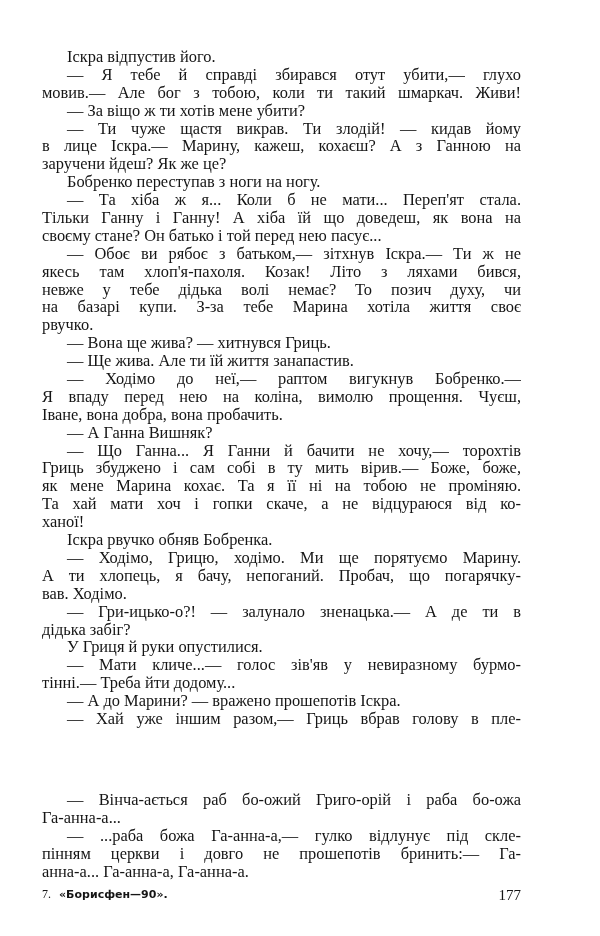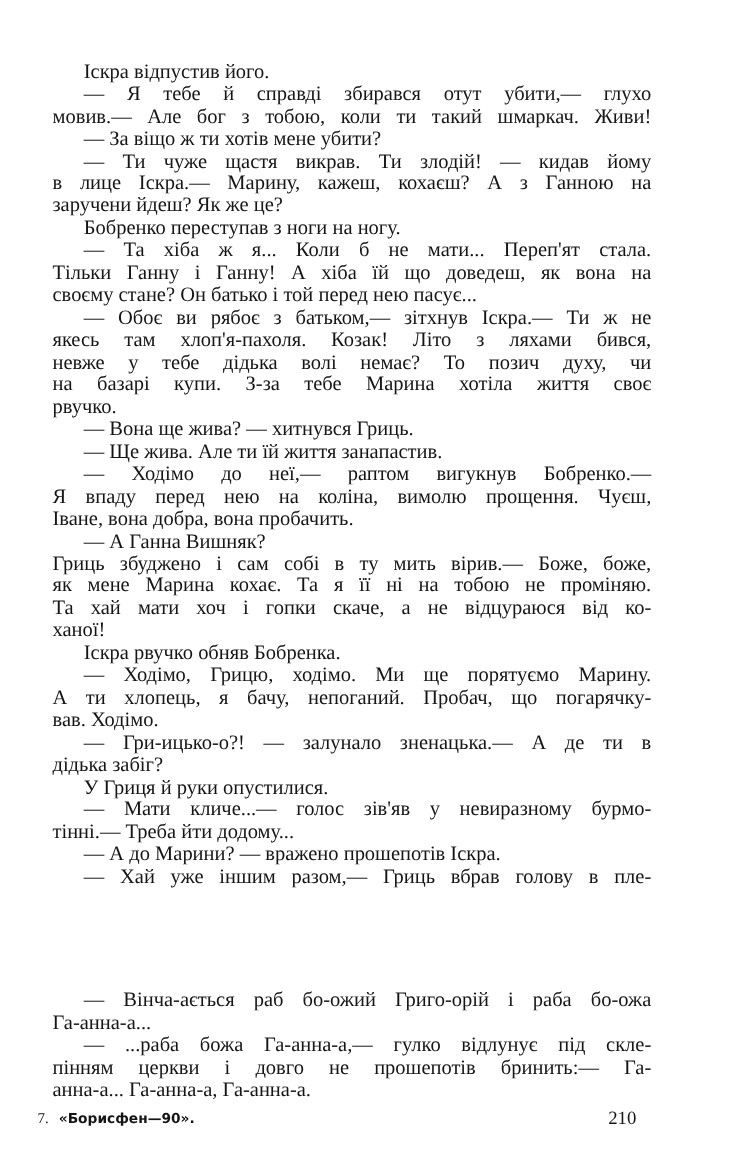--- a/index.html
+++ b/index.html
@@ -10,21 +10,21 @@
   .page { position: absolute; left: 0; top: 0; width: 600px; height: 936px; }
   .block { position: absolute; left: 42px; width: 479px; }
   .line {
     font-size: 16.4px; line-height: 17.9px; height: 17.9px; white-space: nowrap;
     text-align: justify; text-align-last: justify; overflow: visible;
   }
   .line.last { text-align-last: left; }
   .line.indent { padding-left: 25px; }
   #block1 { top: 48px; }
   #block2 { top: 791px; }
-  .footer { position: absolute; top: 887px; left: 30px; width: 479px; height: 18px; }
+  .footer { position: absolute; top: 887px; left: 42px; width: 479px; height: 18px; }
   .sig { position: absolute; left: 0; top: 0; font-size: 12px; }
   .sig-title { font-size: 11px; margin-left: 8px; font-family: "DejaVu Sans", sans-serif; font-weight: bold; }
   .pagenum { position: absolute; right: 0; top: 0; font-size: 15px; }
 </style>
 </head>
 <body>
 
 <div class="page">
   <div class="block" id="block1">
       <div class="line indent last">Іскра відпустив його.</div>
@@ -42,20 +42,21 @@
       <div class="line"><span>якесь там хлоп'я-пахоля. Козак! Літо з ляхами бився,</span></div>
       <div class="line"><span>невже у тебе дідька волі немає? То позич духу, чи</span></div>
       <div class="line"><span>на базарі купи. З-за тебе Марина хотіла життя своє</span></div>
       <div class="line last">рвучко.</div>
       <div class="line indent last">— Вона ще жива? — хитнувся Гриць.</div>
       <div class="line indent last">— Ще жива. Але ти їй життя занапастив.</div>
       <div class="line indent"><span>— Ходімо до неї,— раптом вигукнув Бобренко.—</span></div>
       <div class="line"><span>Я впаду перед нею на коліна, вимолю прощення. Чуєш,</span></div>
       <div class="line last">Іване, вона добра, вона пробачить.</div>
       <div class="line indent last">— А Ганна Вишняк?</div>
+      <div class="line indent"><span>— Що Ганна... Я Ганни й бачити не хочу,— торохтів</span></div>
       <div class="line"><span>Гриць збуджено і сам собі в ту мить вірив.— Боже, боже,</span></div>
       <div class="line"><span>як мене Марина кохає. Та я її ні на тобою не проміняю.</span></div>
       <div class="line"><span>Та хай мати хоч і гопки скаче, а не відцураюся від ко-</span></div>
       <div class="line last">ханої!</div>
       <div class="line indent last">Іскра рвучко обняв Бобренка.</div>
       <div class="line indent"><span>— Ходімо, Грицю, ходімо. Ми ще порятуємо Марину.</span></div>
       <div class="line"><span>А ти хлопець, я бачу, непоганий. Пробач, що погарячку-</span></div>
       <div class="line last">вав. Ходімо.</div>
       <div class="line indent"><span>— Гри-ицько-о?! — залунало зненацька.— А де ти в</span></div>
       <div class="line last">дідька забіг?</div>
@@ -70,15 +71,15 @@
       <div class="line last">Га-анна-а...</div>
       <div class="line indent"><span>— ...раба божа Га-анна-а,— гулко відлунує під скле-</span></div>
       <div class="line"><span>пінням церкви і довго не прошепотів бринить:— Га-</span></div>
       <div class="line last">анна-а... Га-анна-а, Га-анна-а.</div>
     </div>
 
   <div class="footer">
     <span class="sig">
       <span>7.</span><span class="sig-title">«Борисфен—90».</span>
     </span>
-    <span class="pagenum">210</span>
+    <span class="pagenum">177</span>
   </div>
 </div>
 
 </body></html>

